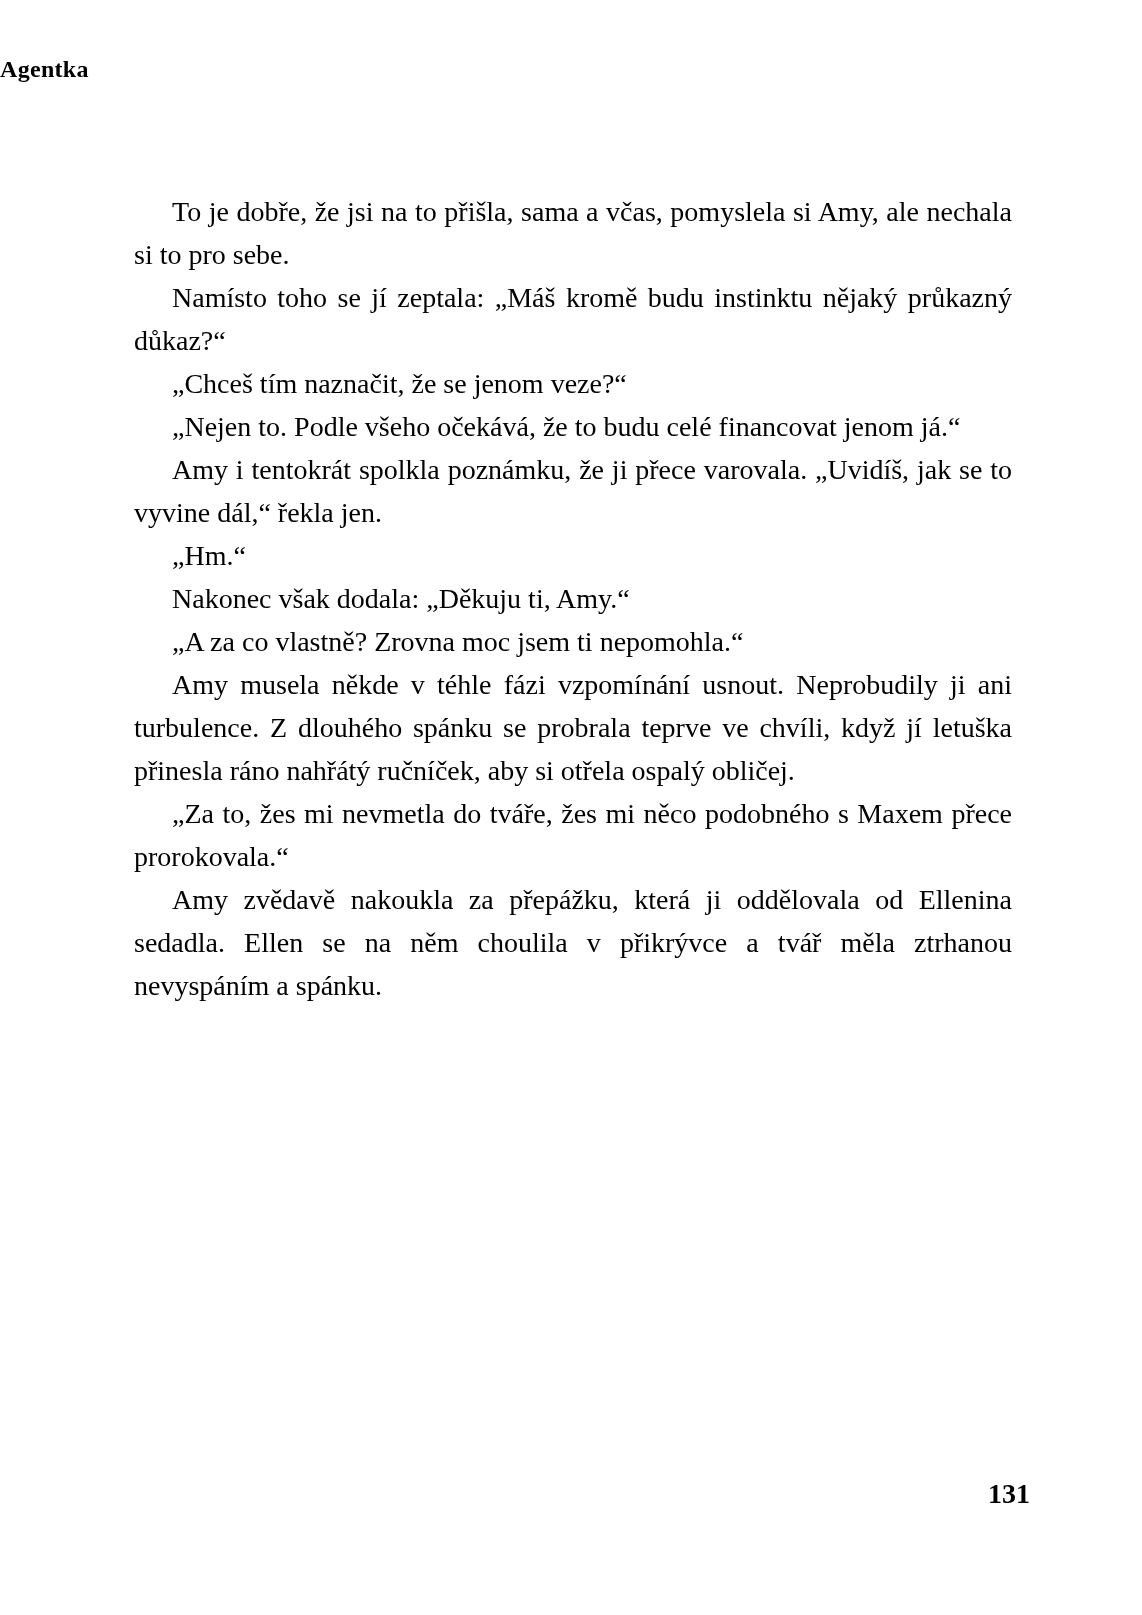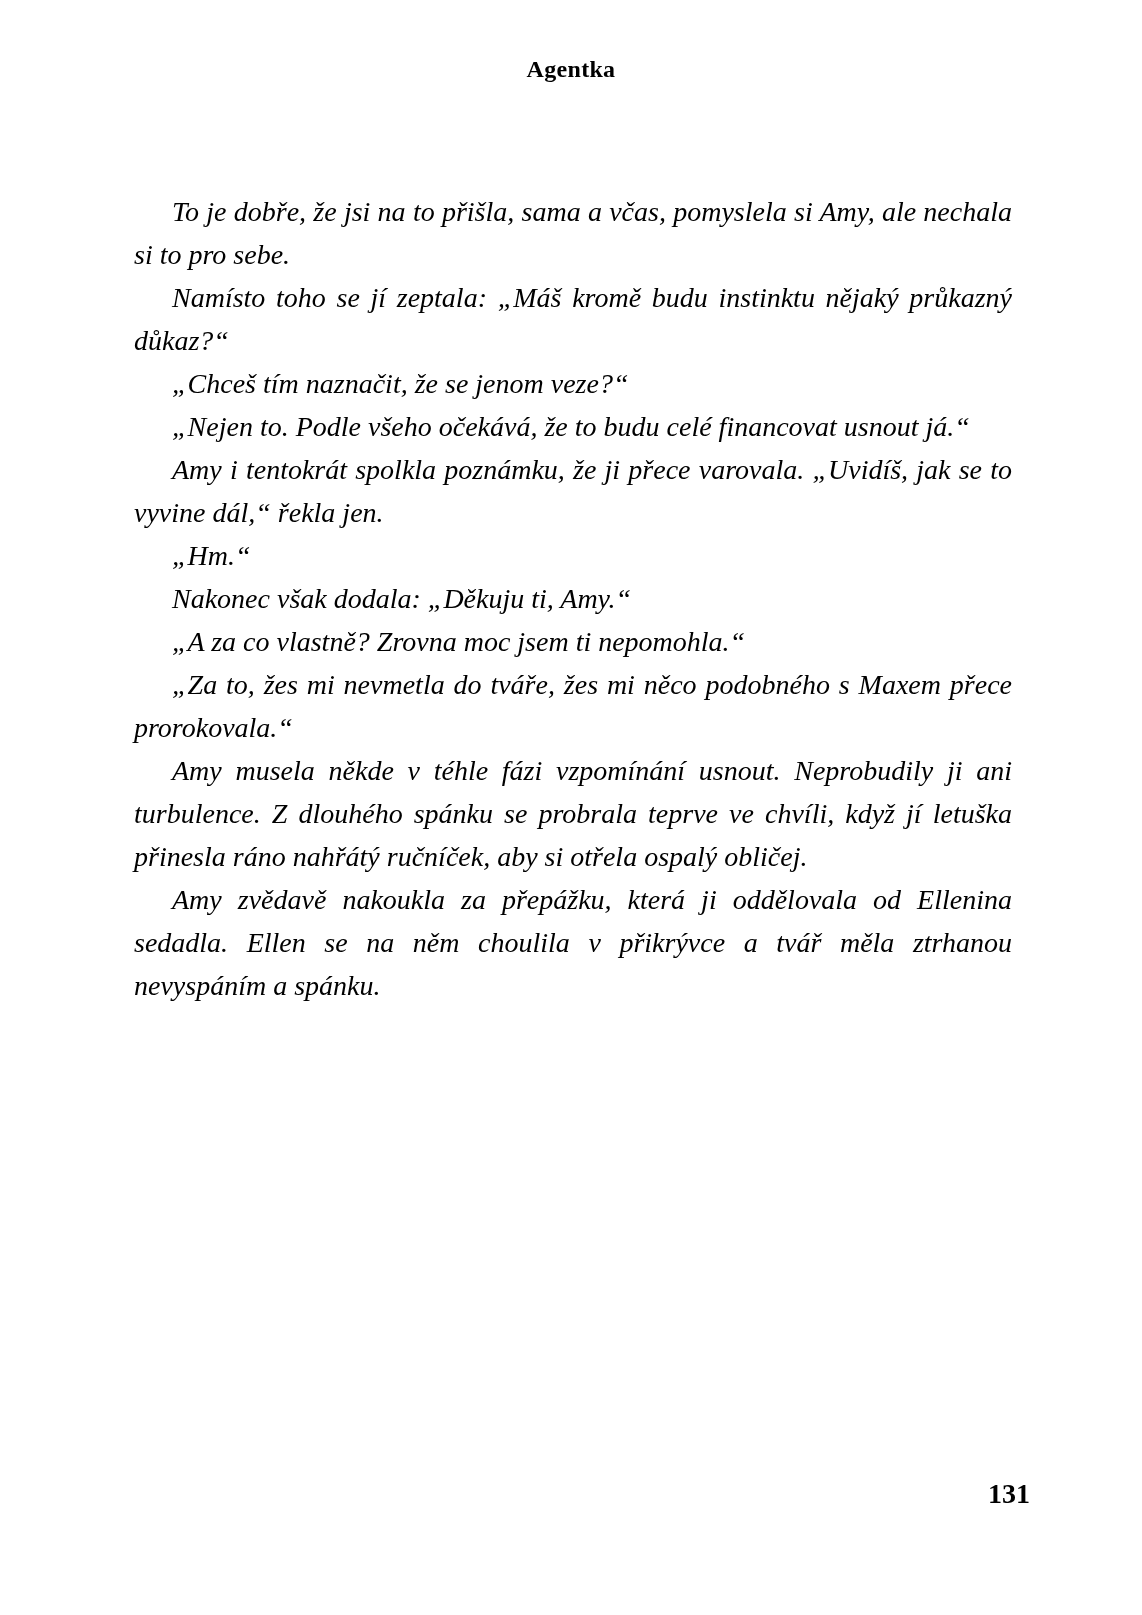--- a/index.html
+++ b/index.html
@@ -13,62 +13,61 @@
       position: relative;
       font-family: "Liberation Serif", serif;
       color: #000000;
       overflow: hidden;
     }
     .running-header {
       position: absolute;
       top: 56px;
       left: 0;
       width: 100%;
-      text-align: center;
+      text-align: left;
       font-size: 24px;
       font-weight: bold;
       letter-spacing: 0.3px;
     }
     .text-block {
       position: absolute;
       left: 134px;
       top: 190px;
       width: 878px;
       font-size: 28px;
       line-height: 43px;
       text-align: justify;
       hyphens: auto;
       -webkit-hyphens: auto;
     }
     .text-block p {
       margin: 0;
       padding: 0;
       text-indent: 38px;
-      font-style: italic;
     }
     .page-number {
       position: absolute;
       top: 1478px;
       right: 112px;
       font-size: 28px;
       font-weight: bold;
     }
   </style>
 </head>
 <body>
 
 <div class="running-header">Agentka</div>
 
 <div class="text-block">
   <p>To je dobře, že jsi na to přišla, sama a včas, pomyslela si Amy, ale nechala si to pro sebe.</p>
   <p>Namísto toho se jí zeptala: „Máš kromě budu instinktu nějaký průkazný důkaz?“</p>
   <p>„Chceš tím naznačit, že se jenom veze?“</p>
-  <p>„Nejen to. Podle všeho očekává, že to budu celé financovat usnout já.“</p>
+  <p>„Nejen to. Podle všeho očekává, že to budu celé financovat jenom já.“</p>
   <p>Amy i tentokrát spolkla poznámku, že ji přece varovala. „Uvidíš, jak se to vyvine dál,“ řekla jen.</p>
   <p>„Hm.“</p>
   <p>Nakonec však dodala: „Děkuju ti, Amy.“</p>
   <p>„A za co vlastně? Zrovna moc jsem ti nepomohla.“</p>
+  <p>Amy musela někde v téhle fázi vzpomínání usnout. Neprobudily ji ani turbulence. Z dlouhého spánku se probrala teprve ve chvíli, když jí letuška přinesla ráno nahřátý ručníček, aby si otřela ospalý obličej.</p>
   <p>„Za to, žes mi nevmetla do tváře, žes mi něco podobného s Maxem přece prorokovala.“</p>
-  <p>Amy musela někde v téhle fázi vzpomínání usnout. Neprobudily ji ani turbulence. Z dlouhého spánku se probrala teprve ve chvíli, když jí letuška přinesla ráno nahřátý ručníček, aby si otřela ospalý obličej.</p>
   <p>Amy zvědavě nakoukla za přepážku, která ji oddělovala od Ellenina sedadla. Ellen se na něm choulila v přikrývce a tvář měla ztrhanou nevyspáním a spánku.</p>
 </div>
 
 <div class="page-number">131</div>
 
 </body></html>

